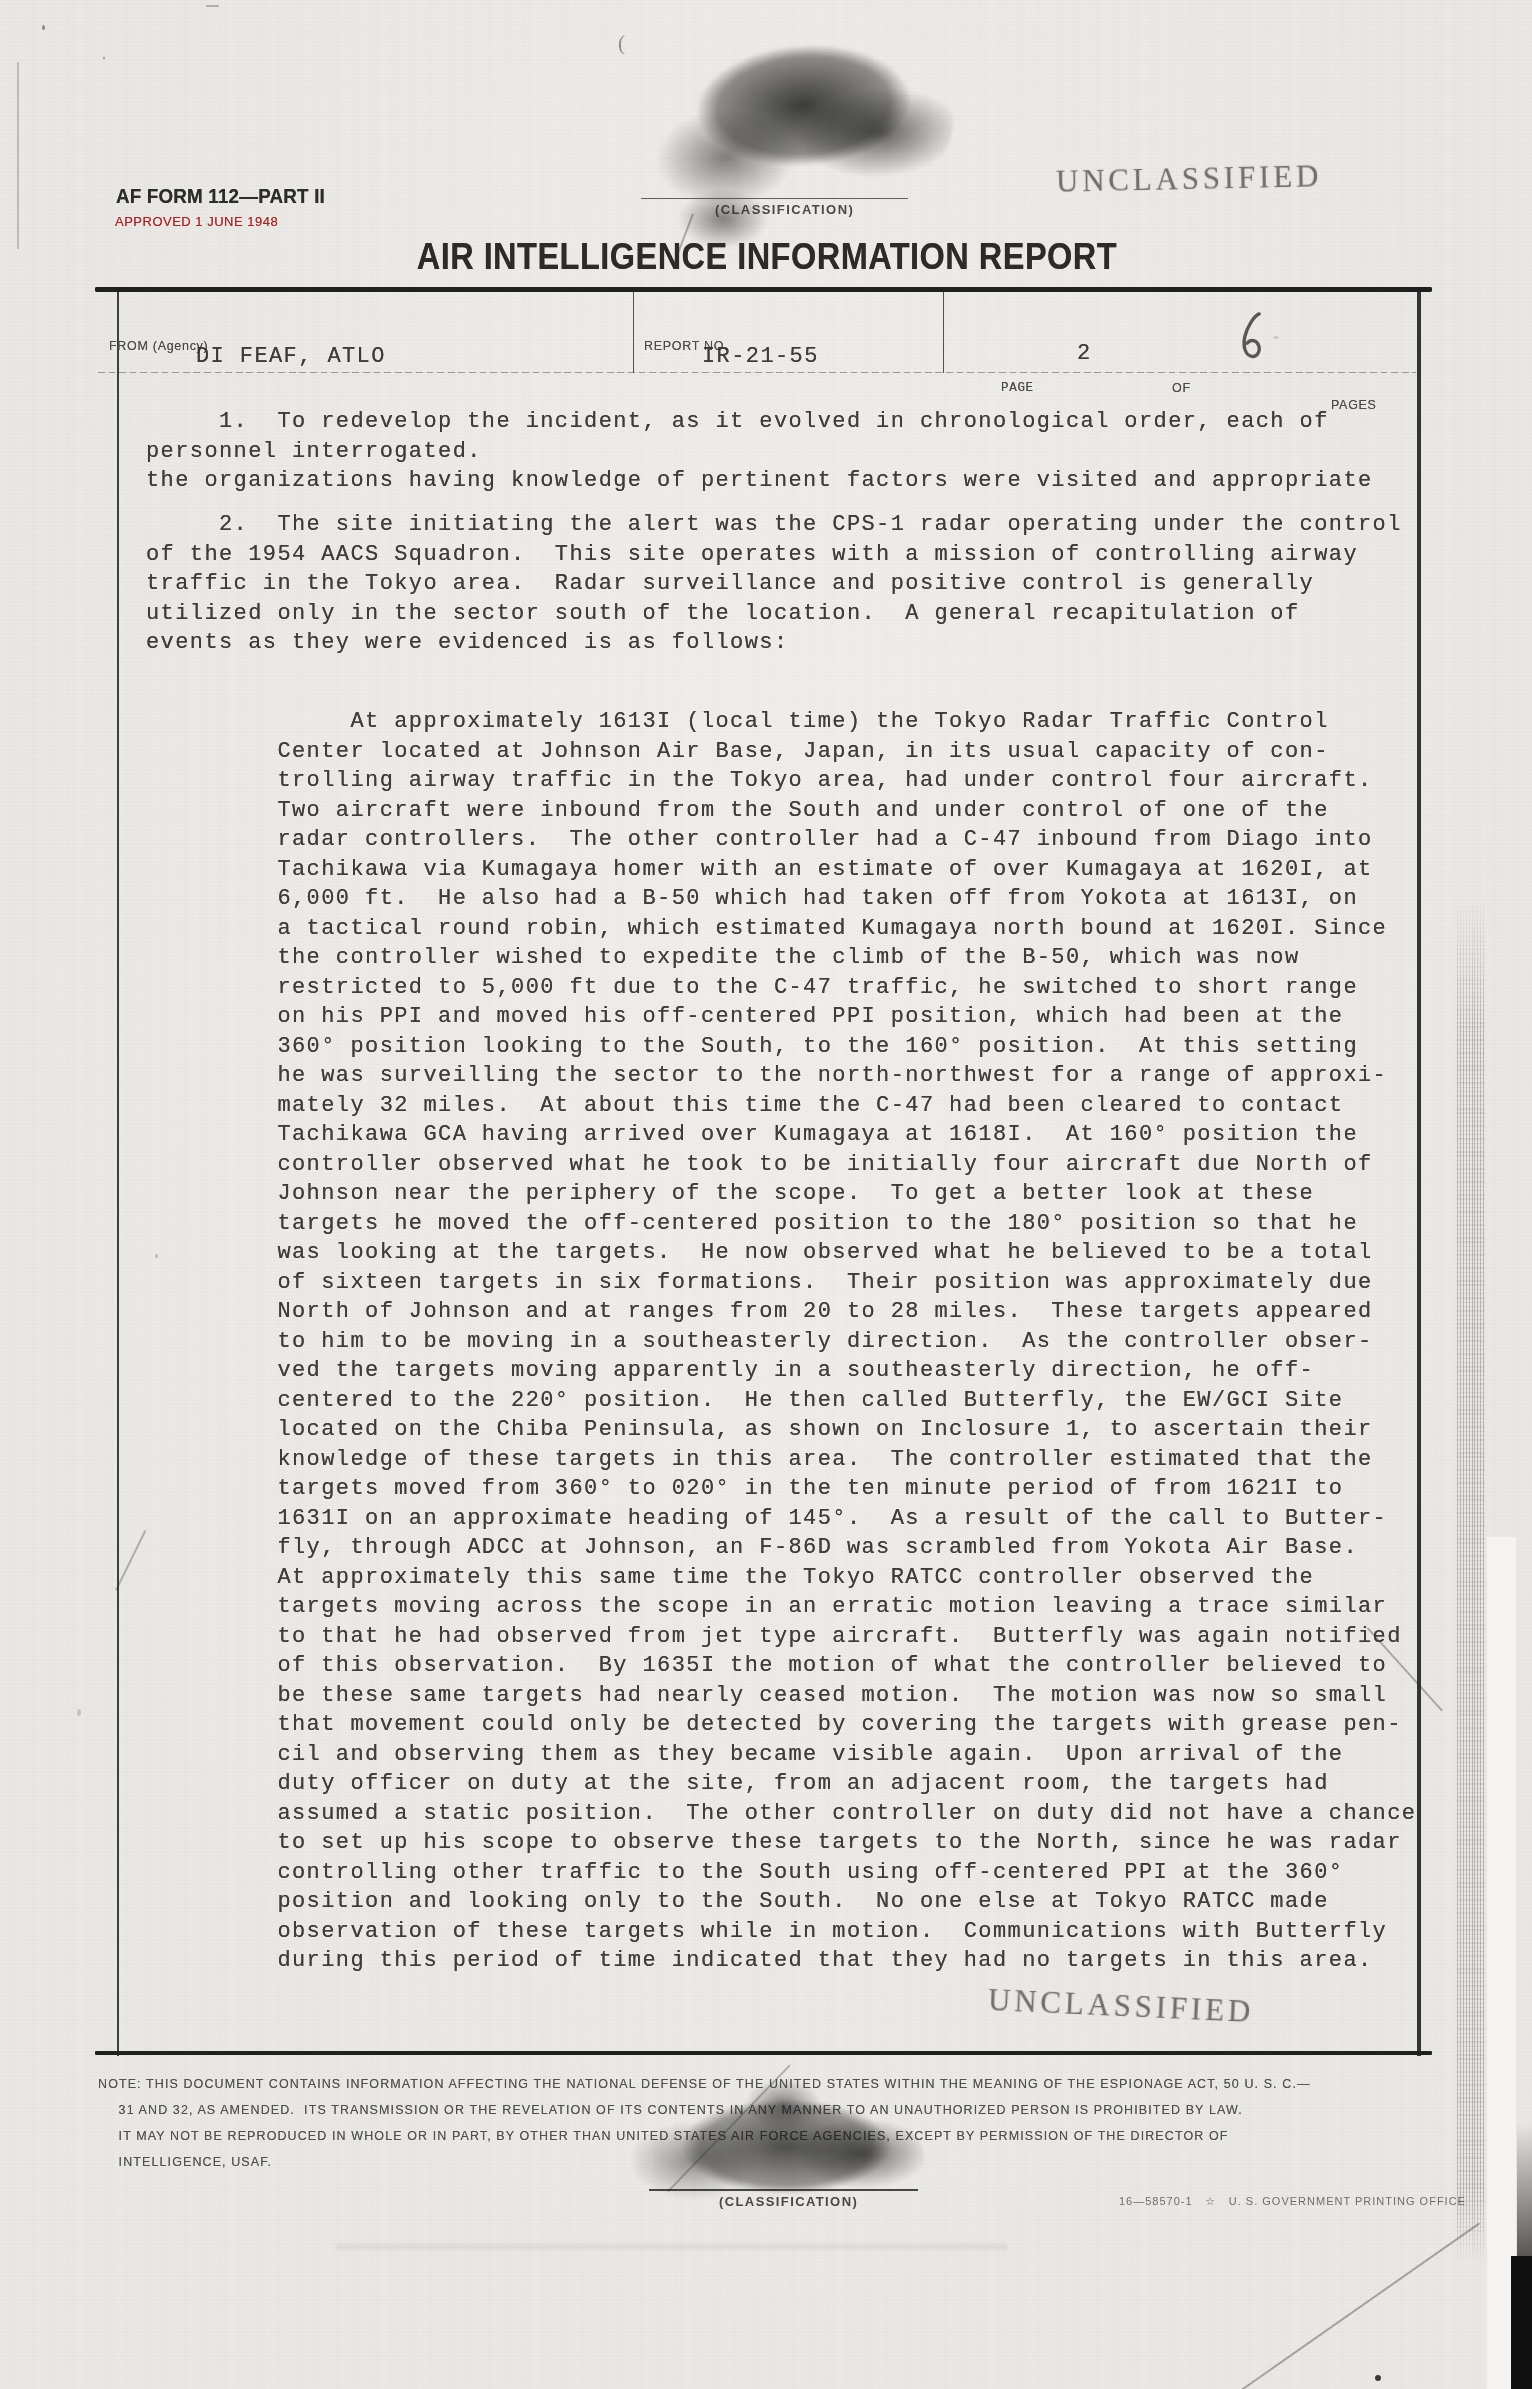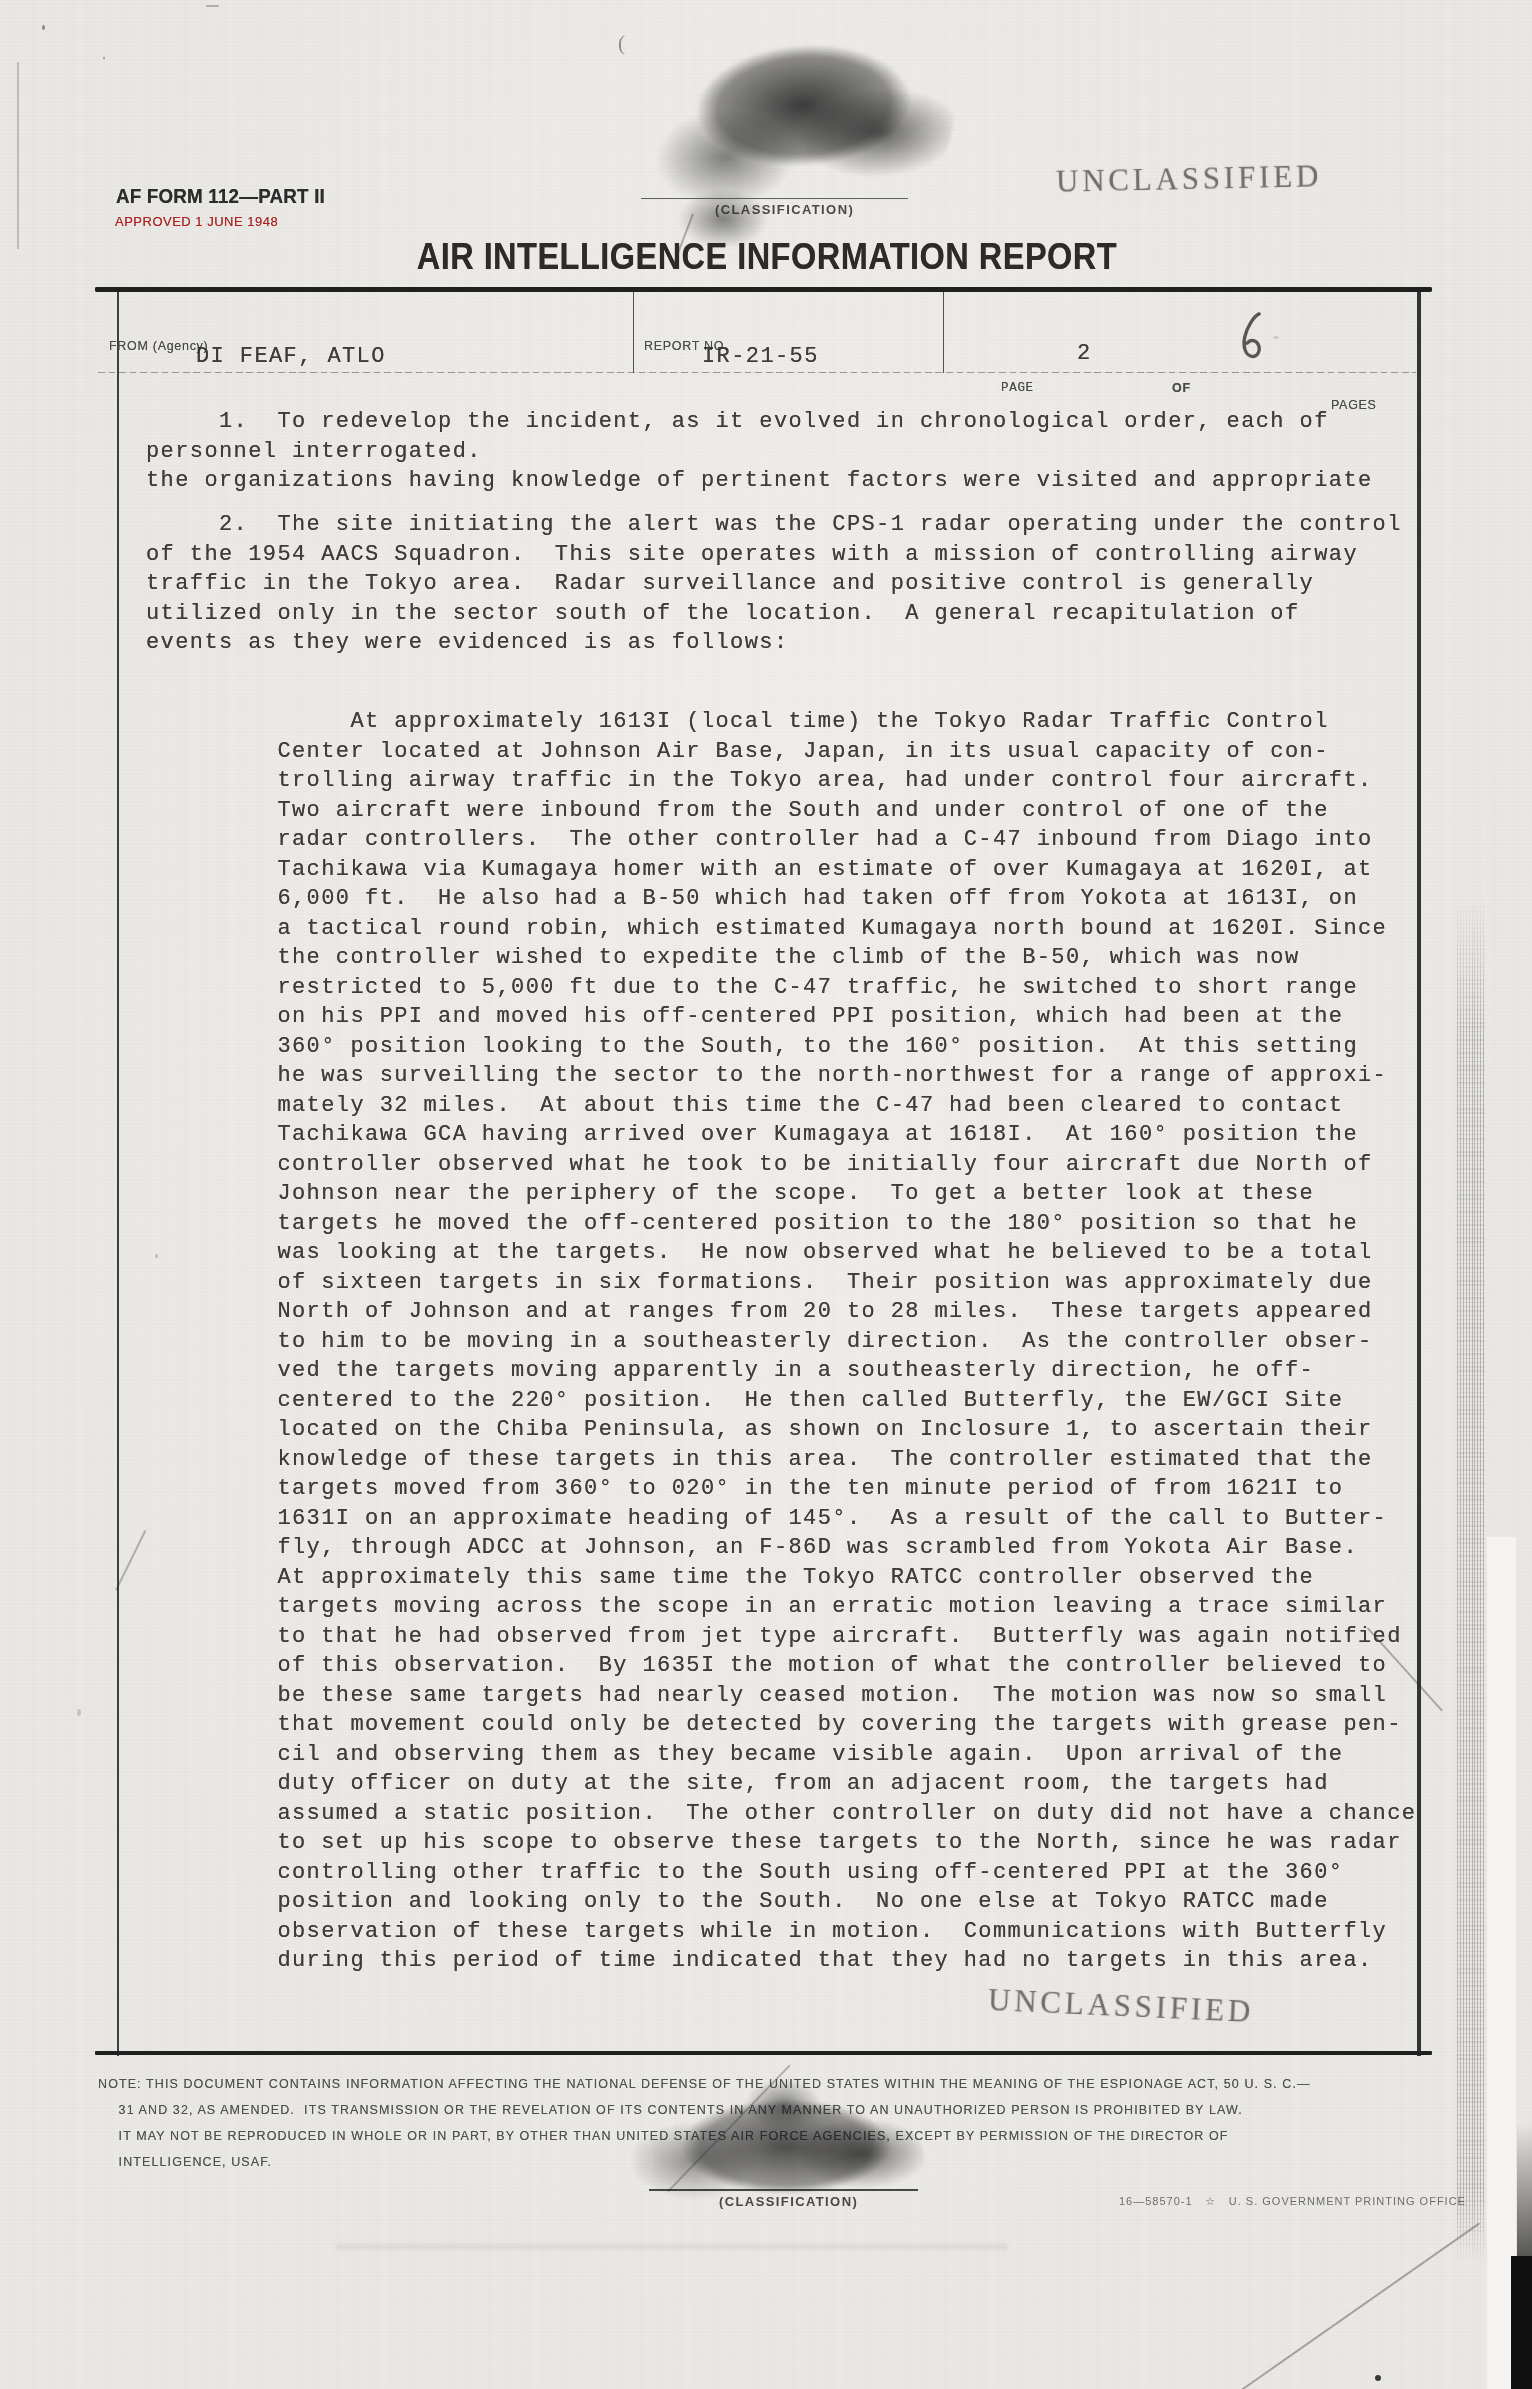--- a/index.html
+++ b/index.html
@@ -84,21 +84,21 @@
   <div class="abs" style="left:98px;top:372px;width:1318px;height:1.4px;
        background:repeating-linear-gradient(90deg, rgba(70,70,70,.5) 0 6.7px, rgba(70,70,70,.08) 6.7px 10.6px);"></div>
   <div class="abs hline" style="left:95px;top:2051px;width:1337px;height:4.3px;border-radius:1px;"></div>
 
   <div class="abs print" style="left:109px;top:307px;">FROM (Agency)</div>
   <div class="abs typed" style="left:196px;top:342px;text-align:right;">DI FEAF, ATLO</div>
   <div class="abs print" style="left:644px;top:307px;">REPORT NO.</div>
   <div class="abs typed" style="left:702px;top:342px;">IR-21-55</div>
   <div class="abs print" style="left:1001px;top:349px;font-family:Liberation Mono, monospace;">PAGE</div>
   <div class="abs typed" style="left:1077px;top:339px;">2</div>
-  <div class="abs print" style="left:1172px;top:349px;font-weight:bold;">OF</div>
+  <div class="abs print" style="left:1172px;top:349px;">OF</div>
   <svg class="abs" style="left:1236px;top:311px;opacity:.85;filter:blur(0.2px);" width="31" height="50" viewBox="0 0 60 104">
     <path d="M 46 6 C 35 11, 21 32, 16 54 C 12 72, 16 90, 29 94 C 41 97, 49 85, 45 72 C 41 60, 28 58, 21 67" fill="none" stroke="#413f3c" stroke-width="7" stroke-linecap="round"></path>
   </svg>
   <span class="abs" style="left:1241px;top:311px;width:0.5px;height:0.5px;overflow:hidden;">6</span>
   <div class="abs print" style="left:1331px;top:366px;">PAGES</div>
 
   <div class="abs typed" style="left:146px;top:407px;"><div class="tline">     1.  To redevelop the incident, as it evolved in chronological order, each of</div><div class="tline">personnel interrogated.</div><div class="tline">the organizations having knowledge of pertinent factors were visited and appropriate</div></div>
   <div class="abs typed" style="left:146px;top:510px;"><div class="tline">     2.  The site initiating the alert was the CPS-1 radar operating under the control</div><div class="tline">of the 1954 AACS Squadron.  This site operates with a mission of controlling airway</div><div class="tline">traffic in the Tokyo area.  Radar surveillance and positive control is generally</div><div class="tline">utilized only in the sector south of the location.  A general recapitulation of</div><div class="tline">events as they were evidenced is as follows:</div></div>
   <div class="abs typed" style="left:146px;top:707px;"><div class="tline">              At approximately 1613I (local time) the Tokyo Radar Traffic Control</div><div class="tline">         Center located at Johnson Air Base, Japan, in its usual capacity of con-</div><div class="tline">         trolling airway traffic in the Tokyo area, had under control four aircraft.</div><div class="tline">         Two aircraft were inbound from the South and under control of one of the</div><div class="tline">         radar controllers.  The other controller had a C-47 inbound from Diago into</div><div class="tline">         Tachikawa via Kumagaya homer with an estimate of over Kumagaya at 1620I, at</div><div class="tline">         6,000 ft.  He also had a B-50 which had taken off from Yokota at 1613I, on</div><div class="tline">         a tactical round robin, which estimated Kumagaya north bound at 1620I. Since</div><div class="tline">         the controller wished to expedite the climb of the B-50, which was now</div><div class="tline">         restricted to 5,000 ft due to the C-47 traffic, he switched to short range</div><div class="tline">         on his PPI and moved his off-centered PPI position, which had been at the</div><div class="tline">         360° position looking to the South, to the 160° position.  At this setting</div><div class="tline">         he was surveilling the sector to the north-northwest for a range of approxi-</div><div class="tline">         mately 32 miles.  At about this time the C-47 had been cleared to contact</div><div class="tline">         Tachikawa GCA having arrived over Kumagaya at 1618I.  At 160° position the</div><div class="tline">         controller observed what he took to be initially four aircraft due North of</div><div class="tline">         Johnson near the periphery of the scope.  To get a better look at these</div><div class="tline">         targets he moved the off-centered position to the 180° position so that he</div><div class="tline">         was looking at the targets.  He now observed what he believed to be a total</div><div class="tline">         of sixteen targets in six formations.  Their position was approximately due</div><div class="tline">         North of Johnson and at ranges from 20 to 28 miles.  These targets appeared</div><div class="tline">         to him to be moving in a southeasterly direction.  As the controller obser-</div><div class="tline">         ved the targets moving apparently in a southeasterly direction, he off-</div><div class="tline">         centered to the 220° position.  He then called Butterfly, the EW/GCI Site</div><div class="tline">         located on the Chiba Peninsula, as shown on Inclosure 1, to ascertain their</div><div class="tline">         knowledge of these targets in this area.  The controller estimated that the</div><div class="tline">         targets moved from 360° to 020° in the ten minute period of from 1621I to</div><div class="tline">         1631I on an approximate heading of 145°.  As a result of the call to Butter-</div><div class="tline">         fly, through ADCC at Johnson, an F-86D was scrambled from Yokota Air Base.</div><div class="tline">         At approximately this same time the Tokyo RATCC controller observed the</div><div class="tline">         targets moving across the scope in an erratic motion leaving a trace similar</div><div class="tline">         to that he had observed from jet type aircraft.  Butterfly was again notified</div><div class="tline">         of this observation.  By 1635I the motion of what the controller believed to</div><div class="tline">         be these same targets had nearly ceased motion.  The motion was now so small</div><div class="tline">         that movement could only be detected by covering the targets with grease pen-</div><div class="tline">         cil and observing them as they became visible again.  Upon arrival of the</div><div class="tline">         duty officer on duty at the site, from an adjacent room, the targets had</div><div class="tline">         assumed a static position.  The other controller on duty did not have a chance</div><div class="tline">         to set up his scope to observe these targets to the North, since he was radar</div><div class="tline">         controlling other traffic to the South using off-centered PPI at the 360°</div><div class="tline">         position and looking only to the South.  No one else at Tokyo RATCC made</div><div class="tline">         observation of these targets while in motion.  Communications with Butterfly</div><div class="tline">         during this period of time indicated that they had no targets in this area.</div></div>
 

